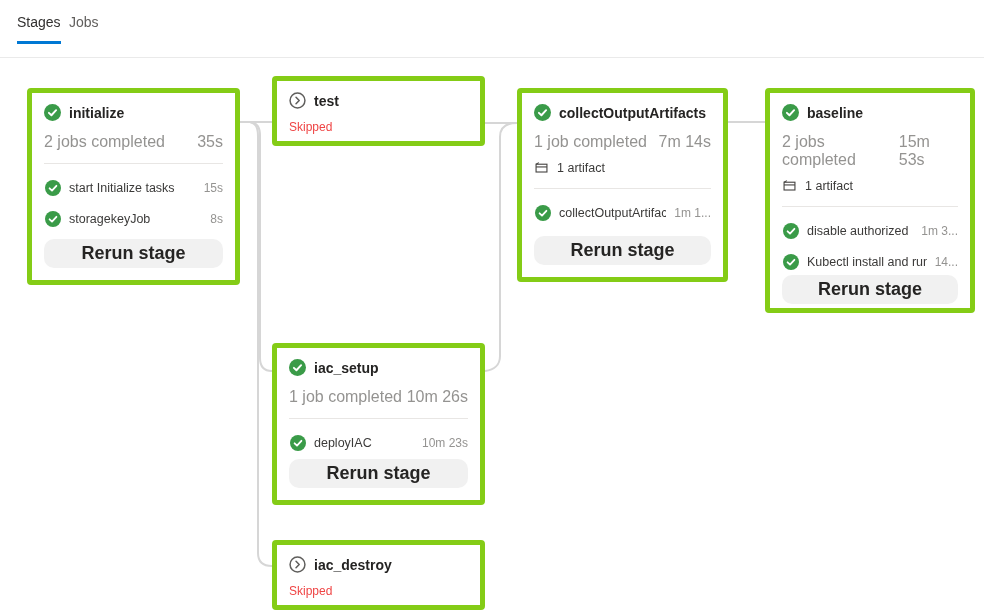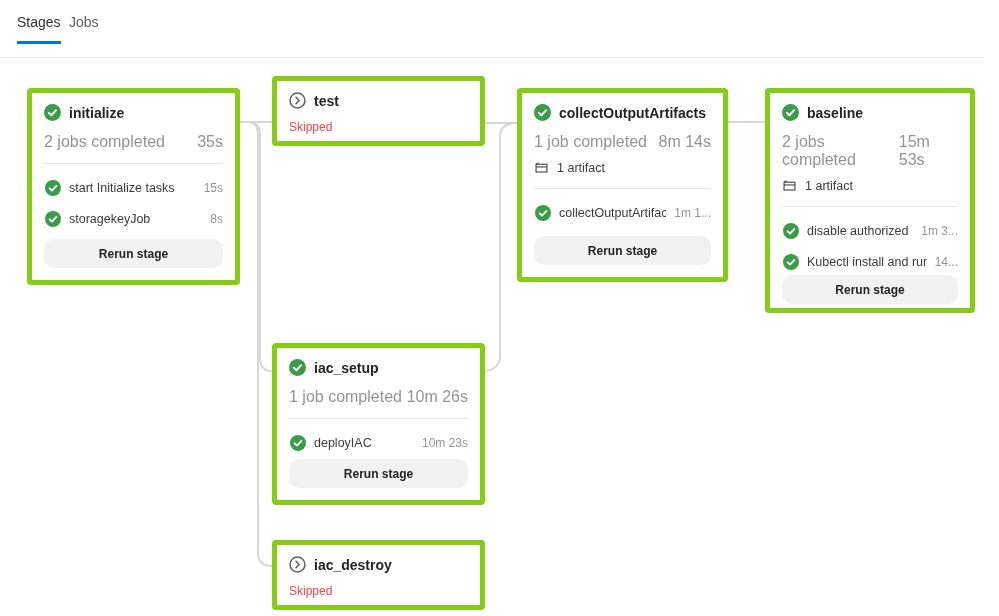--- a/index.html
+++ b/index.html
@@ -29,21 +29,21 @@
   .artifact-row{display:flex;align-items:center;gap:7px;margin-top:9px;}
   .artifact-label{font-size:12.5px;color:#3b3a39;}
   .card-divider{height:1px;background:#e8e6e4;margin-top:12px;}
   .jobs{padding:6px 12px 0 13px;}
   .job-row{display:flex;align-items:center;gap:8px;height:26px;margin-top:5px;cursor:pointer;}
   .job-icon{width:16px;height:16px;flex:0 0 16px;display:inline-flex;}
   .job-name{font-size:12.5px;color:#3b3a39;flex:1 1 auto;white-space:nowrap;overflow:hidden;}
   .job-duration{font-size:12px;color:#949391;white-space:nowrap;}
   .rerun-wrap{margin:auto 12px 12px 12px;}
   .rerun-btn{width:100%;height:29px;background:#f1f1f1;border:none;border-radius:10px;
-    font-family:"Liberation Sans",sans-serif;font-size:12px;font-weight:700;color:#252423;cursor:pointer;}
+    font-family:"Liberation Sans",sans-serif;font-size:18px;font-weight:700;color:#252423;cursor:pointer;}
 
   
   #card-initialize{left:27px;top:31px;width:213px;height:197px;}
   #card-test{left:272px;top:19px;width:213px;height:70px;}
   #card-collect{left:517px;top:31px;width:211px;height:194px;}
   #card-baseline{left:765px;top:31px;width:210px;height:225px;}
   #card-iac-setup{left:272px;top:286px;width:213px;height:162px;}
   #card-iac-destroy{left:272px;top:483px;width:213px;height:70px;}
 </style>
 </head>
@@ -134,21 +134,21 @@
           <span class="stage-icon">
             <svg viewBox="0 0 16 16" width="17" height="17">
                 <circle cx="8" cy="8" r="8" fill="#3a9b48"></circle>
                 <path d="M4.6 8.3 L7 10.6 L11.4 5.8" stroke="#fff" stroke-width="1.8" fill="none" stroke-linecap="round" stroke-linejoin="round"></path>
               </svg>
           </span>
           <span class="stage-title">collectOutputArtifacts</span>
         </div>
         <div class="meta-row">
           <span class="meta-text">1 job completed</span>
-          <span class="duration-text">8m 14s</span>
+          <span class="duration-text">7m 14s</span>
         </div>
         <div class="artifact-row">
           <span class="job-icon">
             <svg viewBox="0 0 16 16" width="15" height="15">
                 <rect x="2.2" y="4.5" width="11.6" height="8.3" fill="none" stroke="#484644" stroke-width="1.2"></rect>
                 <line x1="2.2" y1="7.4" x2="13.8" y2="7.4" stroke="#484644" stroke-width="1.2"></line>
                 <line x1="2.2" y1="4.5" x2="5.2" y2="2.8" stroke="#484644" stroke-width="1.2"></line>
               </svg>
           </span>
           <span class="artifact-label">1 artifact</span>

